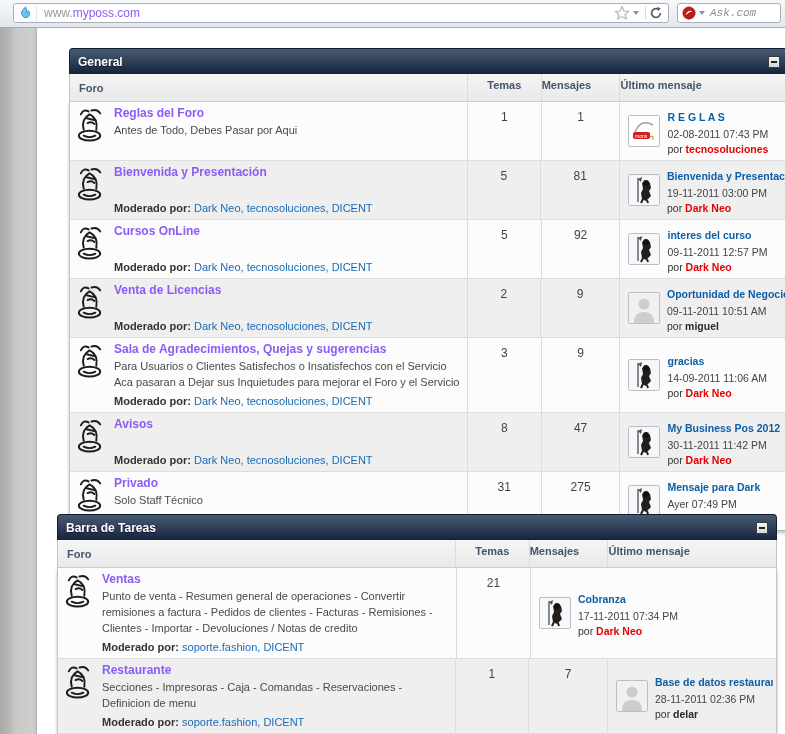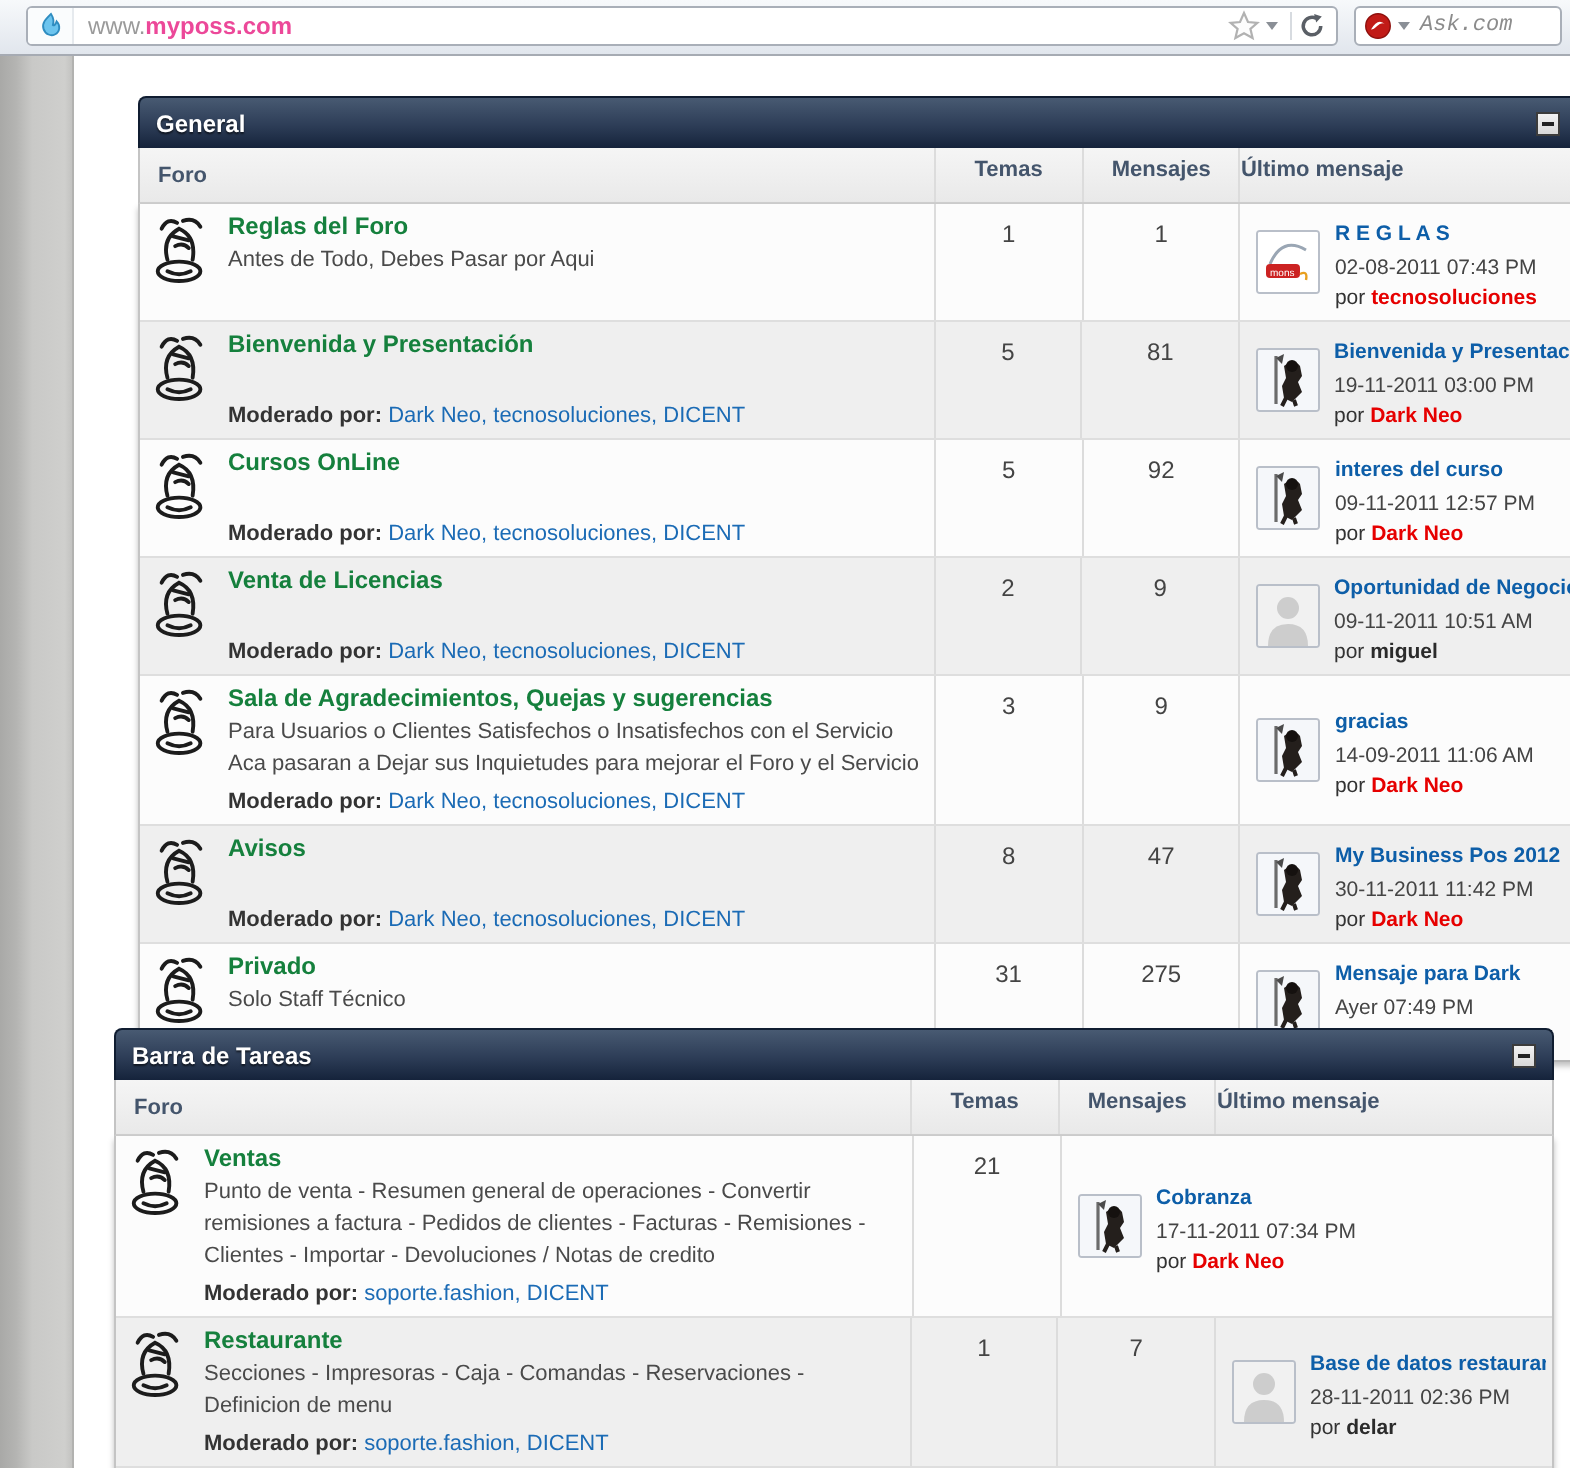--- a/index.html
+++ b/index.html
@@ -8,21 +8,21 @@
   .root { position:relative; width:785px; height:734px; overflow:hidden; background:#fff; }
 
   
   .chrome { position:absolute; top:0; left:0; width:785px; height:28px;
             background:linear-gradient(#f7f9fb,#e1e6ed); border-bottom:1px solid #a6abb3; }
   .urlbar { position:absolute; left:13px; top:3px; width:656px; height:20px; background:#fff;
             border:1px solid #a9afb8; border-radius:3px; display:flex; align-items:center; }
   .favicon-chip { width:23px; height:100%; display:flex; align-items:center; justify-content:center;
                   border-right:1px solid #e6eaee; background:#fafcfd; border-radius:2px 0 0 2px; }
   .url-text { margin-left:7px; font-size:12px; color:#9a9a9a; flex:1; white-space:nowrap; overflow:hidden; }
-  .url-domain { color:#ec4899;font-weight:bold; }
+  .url-domain { color:#8b5cf6; }
   .urlbar-btns { display:flex; align-items:center; padding-right:3px; }
   .mini-caret { width:0; height:0; border-left:3px solid transparent; border-right:3px solid transparent;
                 border-top:4px solid #8a8f96; margin:0 3px; }
   .vsep { width:1px; height:14px; background:#d7dbe0; margin:0 3px; }
   .searchbox { position:absolute; left:677px; top:3px; width:104px; height:20px; background:#fff;
                border:1px solid #a9afb8; border-radius:3px; display:flex; align-items:center; padding-left:4px;font-family:Liberation Mono, monospace; }
   .search-placeholder { font-size:11px; font-style:italic; color:#8c8c8c; margin-left:2px; white-space:nowrap; }
 
   
   .left-strip { position:absolute; top:28px; left:0; width:37px; height:706px;
@@ -38,32 +38,32 @@
                     display:flex; align-items:center; padding:0 8px;
                     color:#fff; font-weight:bold; font-size:12px; text-shadow:0 1px 1px rgba(0,0,0,.6); }
   .collapse-btn { margin-left:auto; width:12px; height:12px; background:linear-gradient(#f2f2f2,#d8d8d8);
                   border:1px solid #3c3c3c; display:flex; align-items:center; justify-content:center; cursor:pointer; }
   .collapse-dash { width:6px; height:2px; background:#222; }
   .col-header { display:flex; height:28px; background:linear-gradient(#f5f5f5,#e9e9e9);
                 border-left:1px solid #c4c4c4; border-right:1px solid #c4c4c4; border-bottom:1px solid #cfcfcf;
                 align-items:center; color:#44556c; font-weight:bold; font-size:11px; }
   .ch-foro { width:398px; padding-left:9px; }
   .ch-temas { width:74px; text-align:center; border-left:1px solid #dcdcdc; height:100%; line-height:23px; }
-  .ch-mensajes { width:79px; text-align:center; border-left:1px solid #dcdcdc; height:100%; line-height:23px; }
+  .ch-mensajes { width:79px; text-align:left; border-left:1px solid #dcdcdc; height:100%; line-height:23px; }
   .ch-ultimo { width:169px; border-left:1px solid #dcdcdc; height:100%; line-height:23px; }
 
   .rows { border-left:1px solid #c4c4c4; border-right:1px solid #c4c4c4; border-bottom:1px solid #b5b5b5;
           box-shadow:0 2px 3px rgba(0,0,0,.25); background:#fcfcfc; }
   .frow { display:flex; background:#fcfcfc; border-bottom:1px solid #dedede; }
   .frow.alt { background:#efefef; }
   .frow:last-child { border-bottom:0; }
   .cell-foro { width:398px; min-height:53px; padding:4px 6px 5px 5px; display:flex; }
   .forum-icon { width:33px; flex:none; padding-top:1px; }
   .foro-text { margin-left:6px; flex:1; display:flex; flex-direction:column; }
-  .forum-title { font-size:12px; font-weight:bold; color:#15803d; text-decoration:none; cursor:pointer; }
+  .forum-title { font-size:12px; font-weight:bold; color:#8b5cf6; text-decoration:none; cursor:pointer; }
   .forum-desc { font-size:11px; color:#4a4a4a; margin-top:3px; line-height:1.45; }
   .mod-line { margin-top:auto; padding-top:4px; font-size:11px; }
   .mod-label { font-weight:bold; color:#333; }
   .mod-links { color:#1b6bb5; cursor:pointer; }
   .cell-num { width:74px; padding-top:8px; text-align:center; font-size:12px; color:#444;
               border-left:1px solid #dcdcdc; }
   .cell-num2 { width:79px; }
   .cell-last { width:169px; border-left:1px solid #dcdcdc; padding:5px 3px 5px 8px;
                display:flex; align-items:center; }
   .avatar { width:32px; height:32px; flex:none; border:1px solid #b9bfc9; border-radius:2px;

